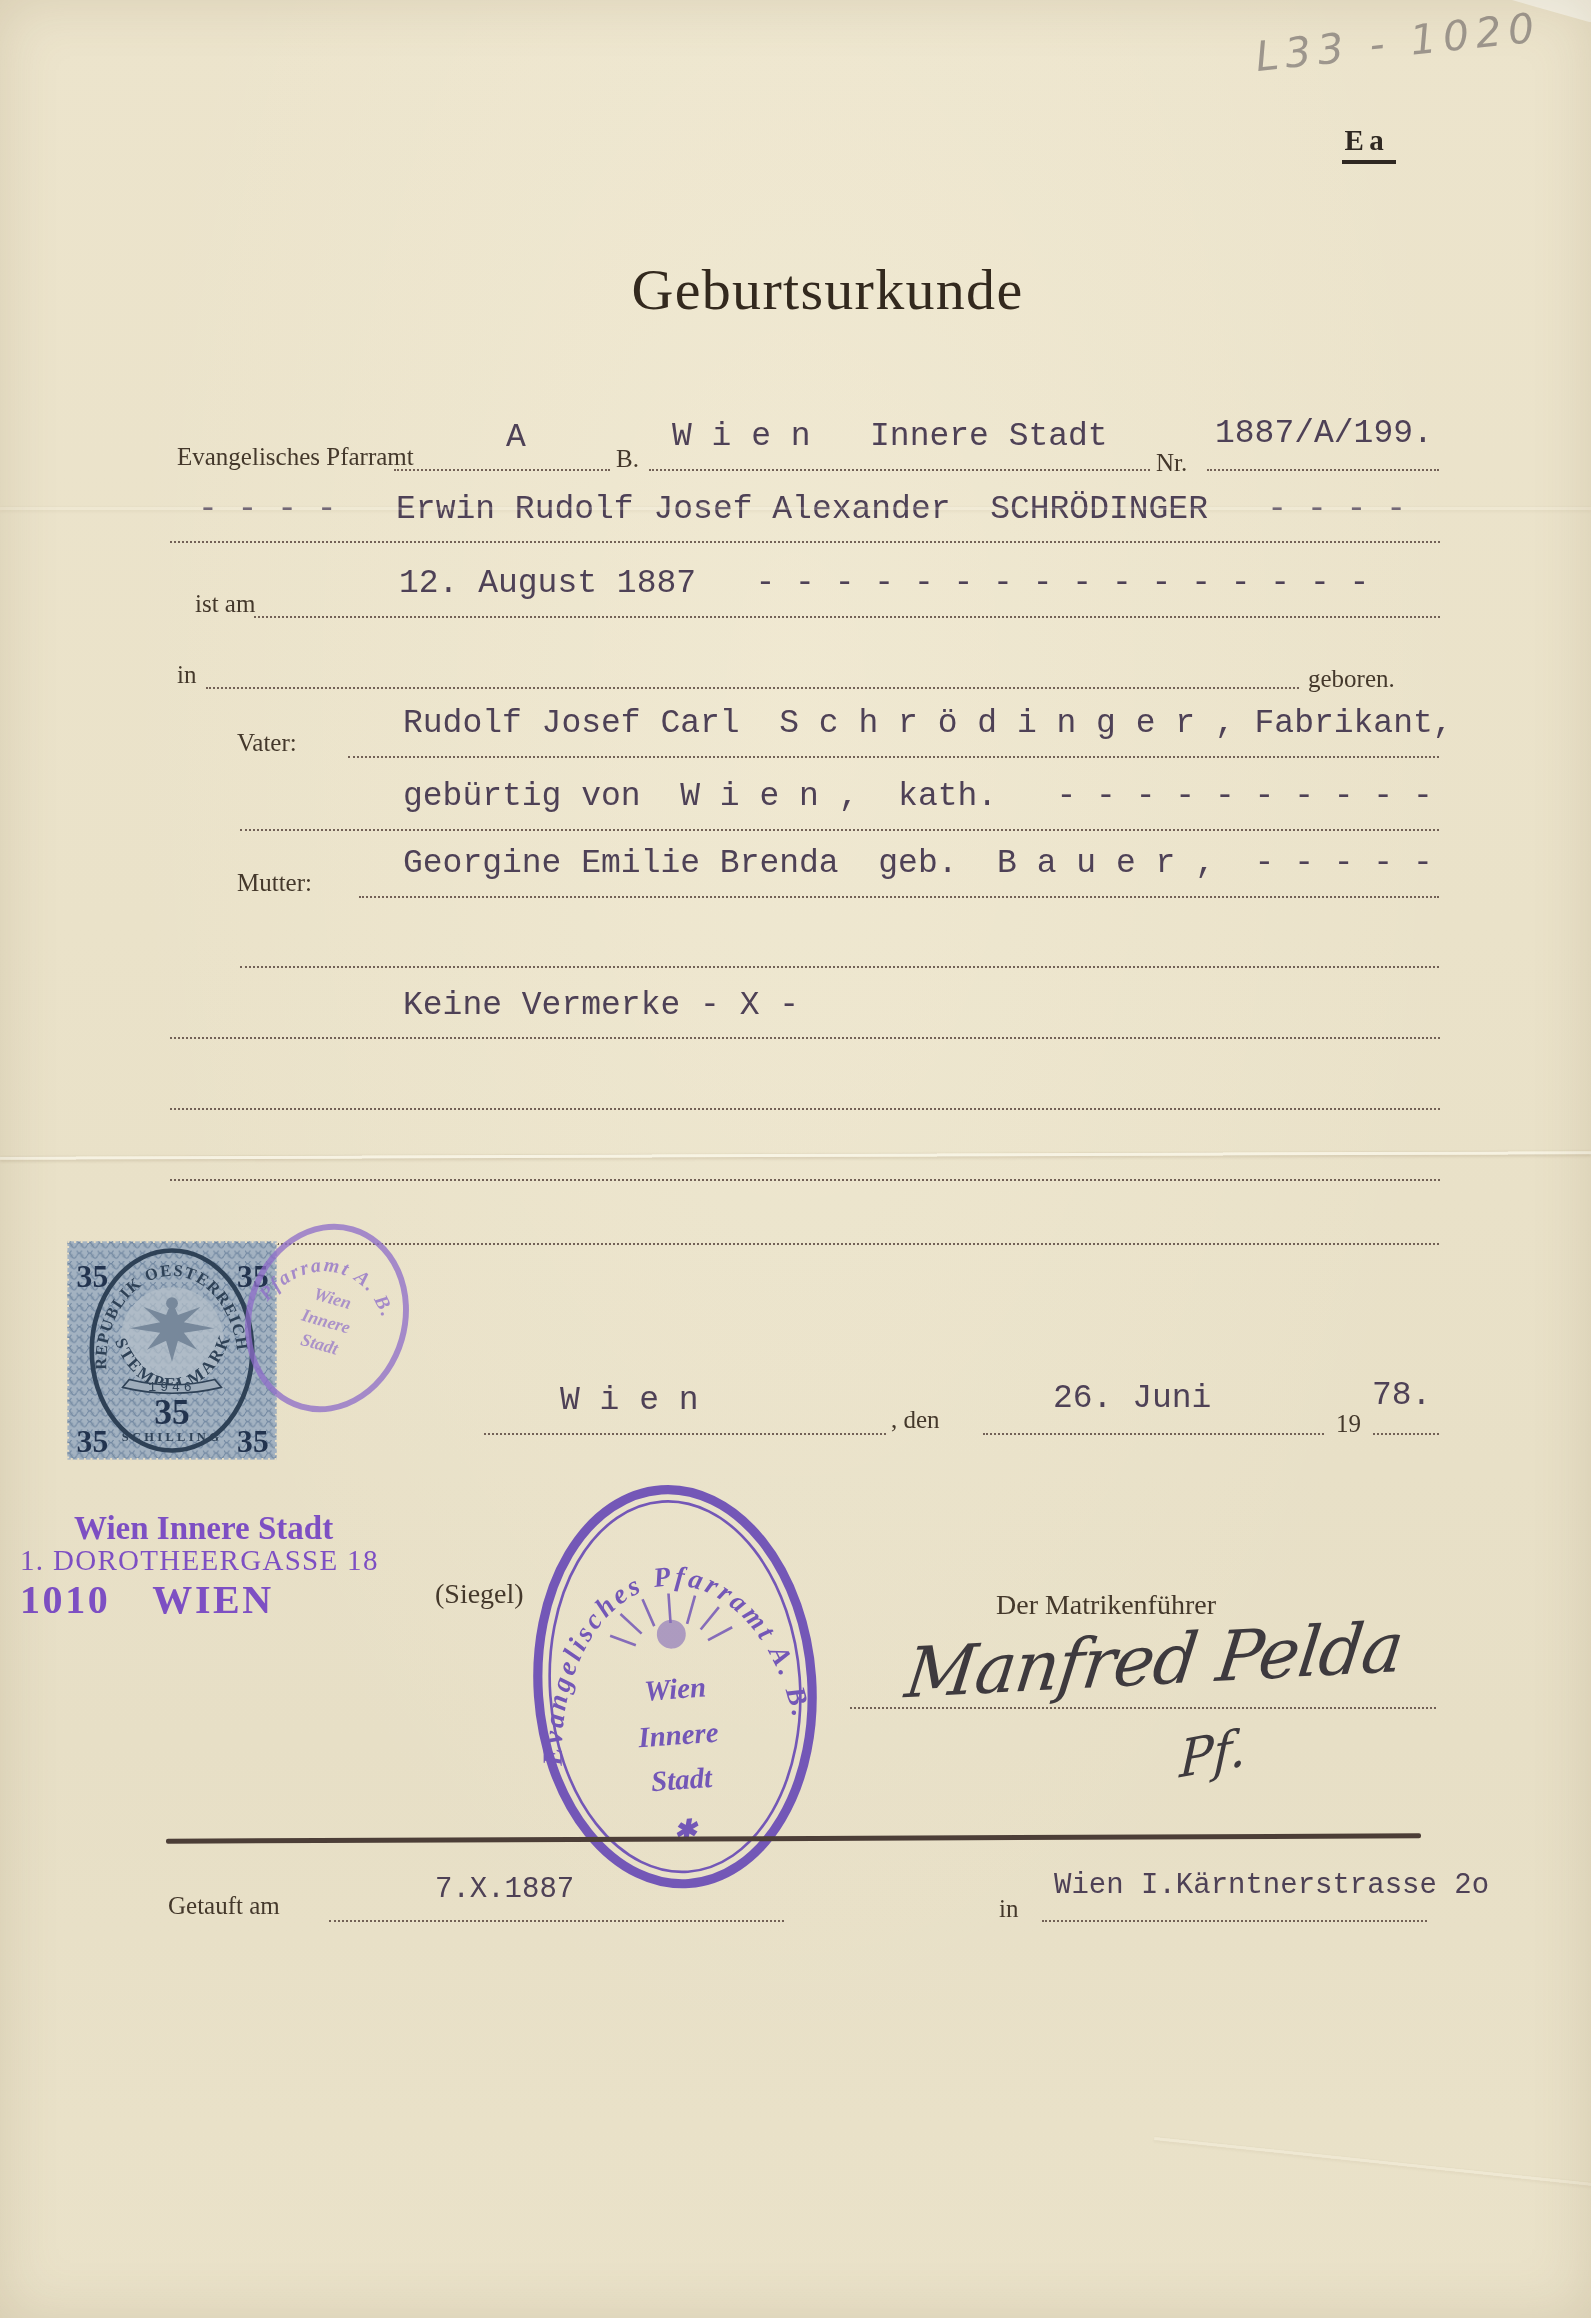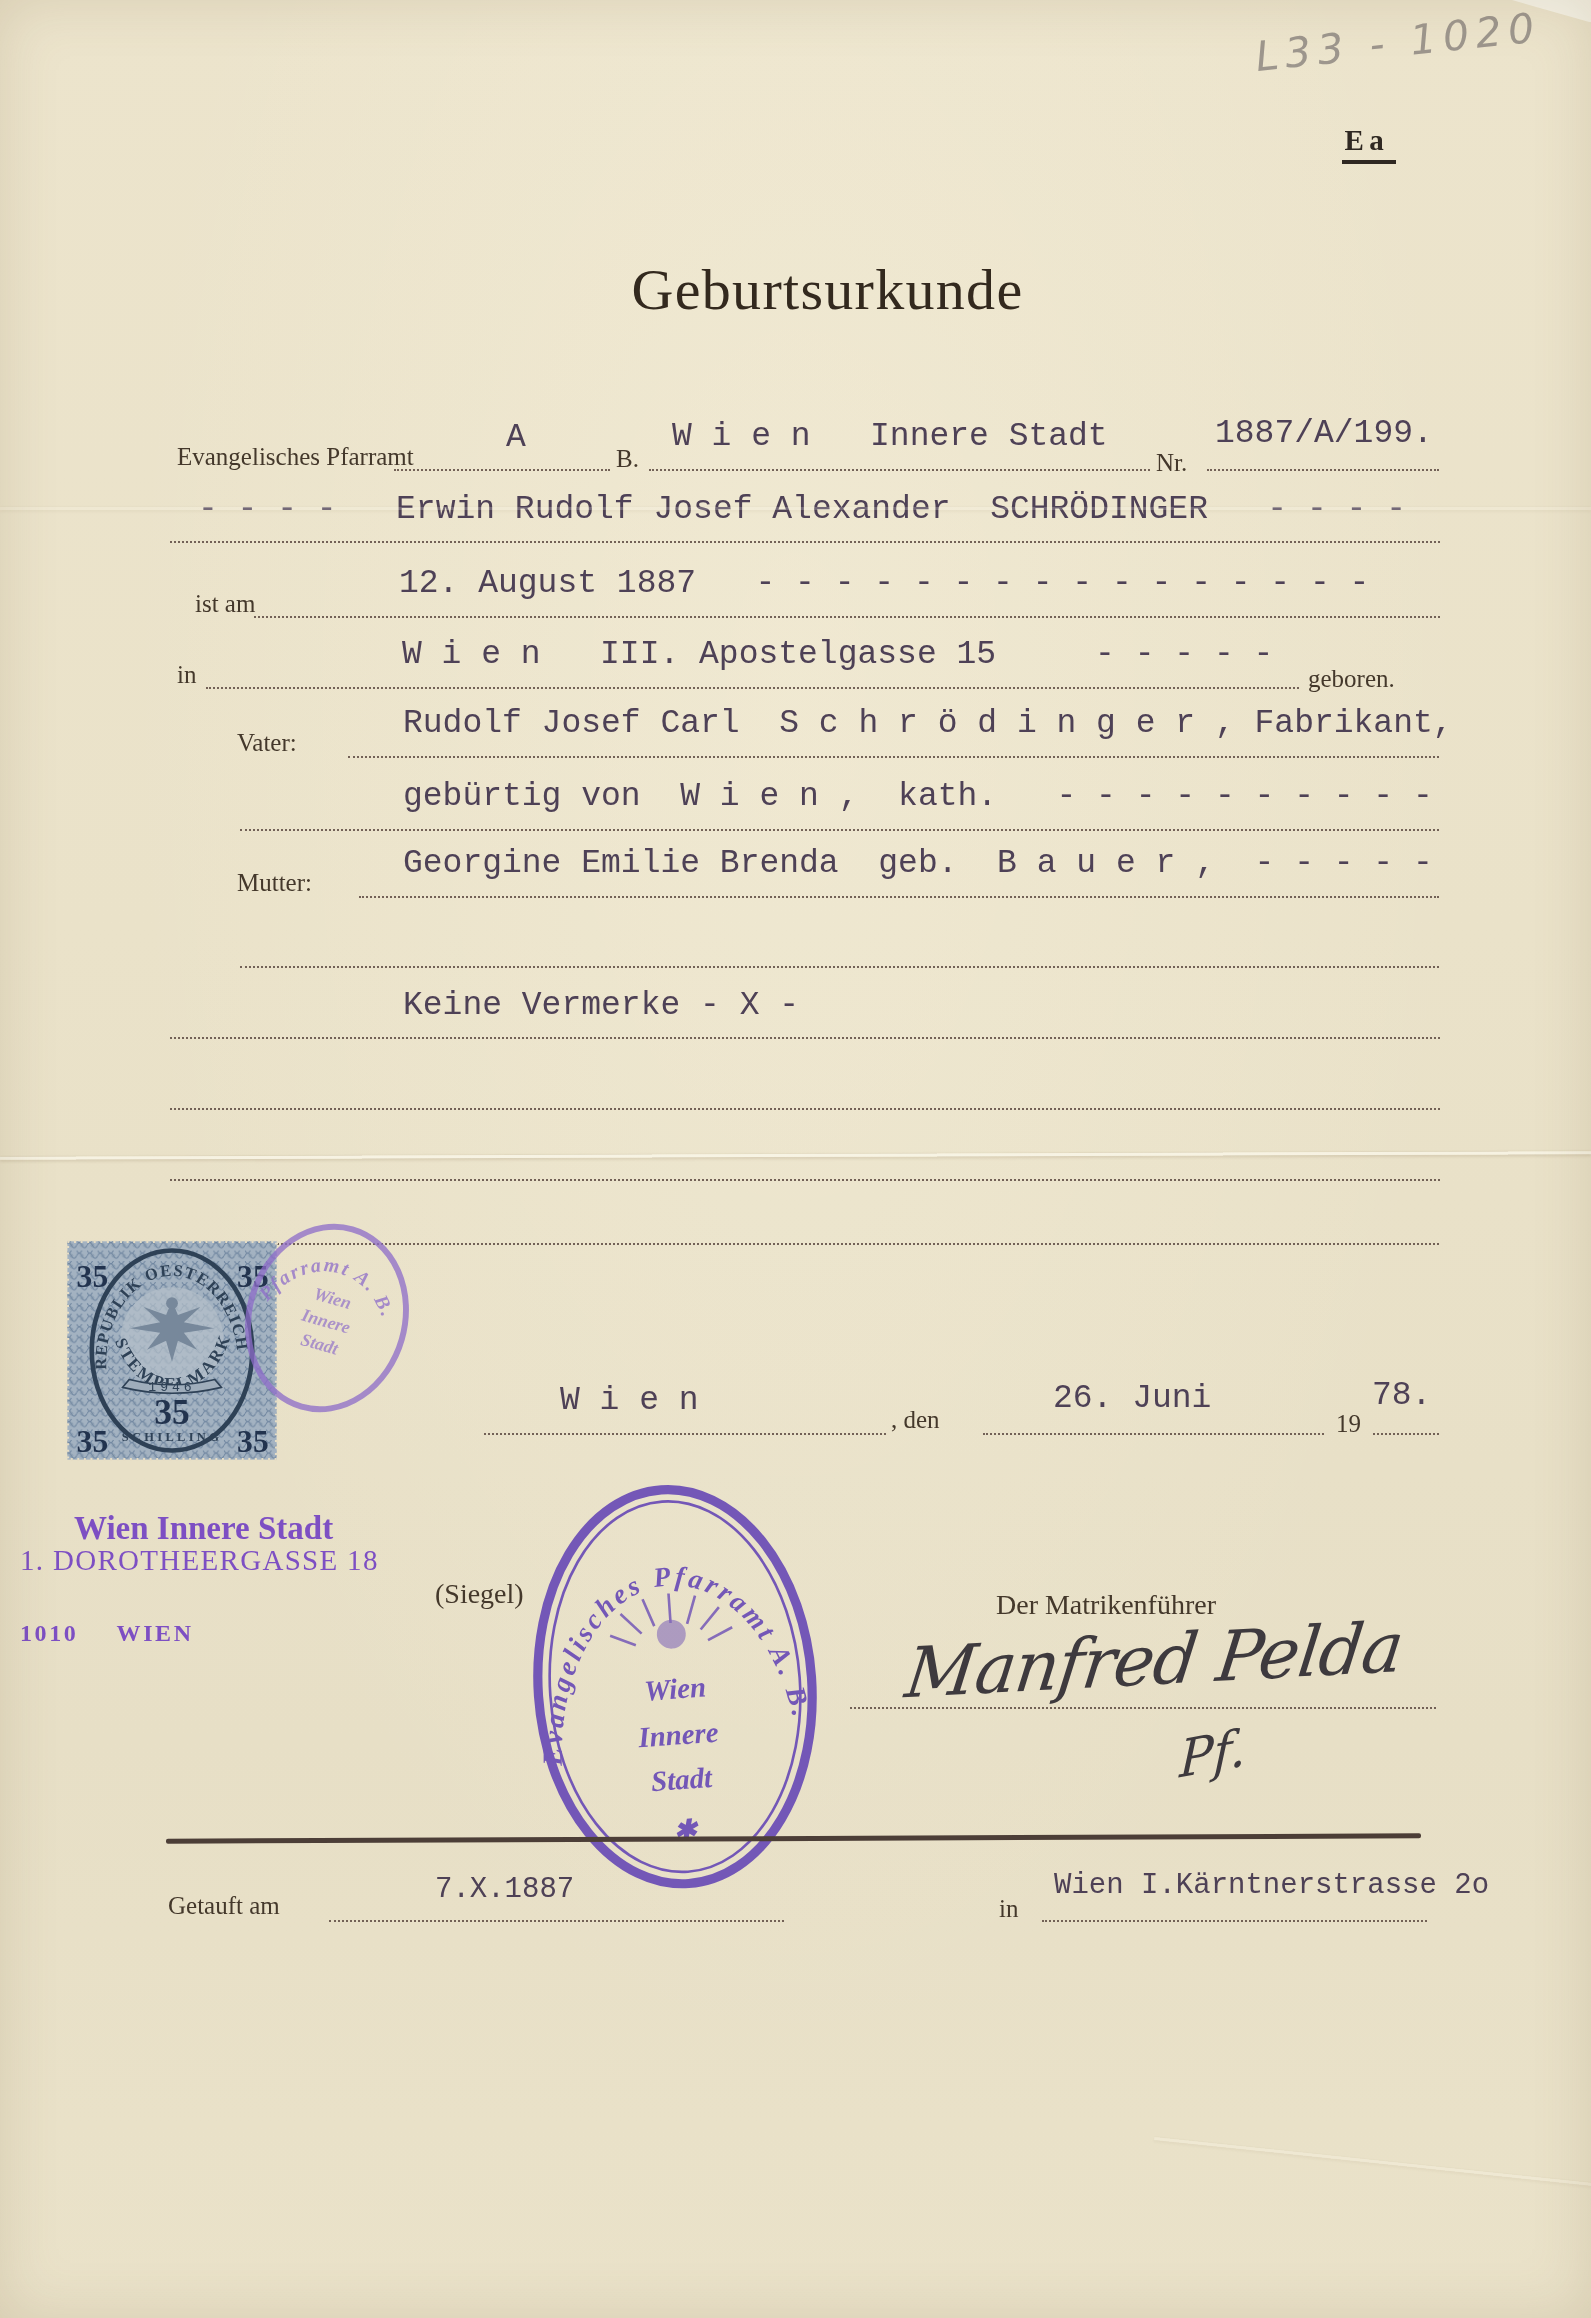--- a/index.html
+++ b/index.html
@@ -44,21 +44,21 @@
     box-shadow:0 2px 2.6px rgba(116,96,62,0.16), 0 -0.7px 1.3px rgba(116,96,62,0.10);
     pointer-events:none;
   }
   .corner-tear{
     position:absolute;top:0;right:0;width:79px;height:22.4px;
     background:#f7f4e8;clip-path:polygon(100% 0,0 0,100% 100%);
   }
   .addr1{font-size:36px;font-weight:bold;color:#8a50c8;letter-spacing:1.3px;}
   .addr2{font-size:33px;font-weight:bold;color:#7d4fc3;}
   .addr3{font-size:29px;color:#7d4fc3;letter-spacing:1.3px;}
-  .addr4{font-size:24px;font-weight:bold;color:#7d4fc3;word-spacing:30px;letter-spacing:2.6px;margin-top:44px;}
+  .addr4{font-size:40px;font-weight:bold;color:#7d4fc3;word-spacing:30px;letter-spacing:2.6px;}
   .sig-name{
     font-family:"DejaVu Serif",serif;font-style:italic;
     font-size:69px;color:#3e3a3e;letter-spacing:-1.3px;
     transform:rotate(-3deg) skewX(-10deg);
   }
   .sig-initials{
     font-family:"DejaVu Serif",serif;font-style:italic;
     font-size:51px;color:#3e3a3e;transform:rotate(-10deg) skewX(-12deg);
   }
   .solid-rule{
@@ -93,21 +93,20 @@
 
   <div class="dotline" style="left:170px;top:541px;width:1270px;"></div>
   <div class="abs typed" style="left:198px;top:491px;">- - - -   Erwin Rudolf Josef Alexander  SCHRÖDINGER   - - - -</div>
 
   <div class="dotline" style="left:254px;top:616px;width:1186px;"></div>
   <div class="abs printed label36" style="left:177px;top:590px;margin-left:18px;">ist am</div>
   <div class="abs typed" style="left:399px;top:565px;">12. August 1887   - - - - - - - - - - - - - - - -</div>
 
   <div class="dotline" style="left:206px;top:687px;width:1093px;"></div>
   <div class="abs printed label36" style="left:177px;top:661px;">in</div>
-  <div class="abs typed" style="left:402px;top:636px;">W i e n   III. Apostelgasse 15     - - - - -</div>
   <div class="abs printed label36" style="left:1308px;top:665px;">geboren.</div>
 
   <div class="dotline" style="left:348px;top:756px;width:1091px;"></div>
   <div class="abs printed label36" style="left:237px;top:729px;">Vater:</div>
   <div class="abs typed" style="left:403px;top:705px;">Rudolf Josef Carl  S c h r ö d i n g e r , Fabrikant,</div>
 
   <div class="dotline" style="left:240px;top:829px;width:1199px;"></div>
   <div class="abs typed" style="left:403px;top:778px;">gebürtig von  W i e n ,  kath.   - - - - - - - - - -</div>
 
   <div class="dotline" style="left:359px;top:896px;width:1080px;"></div>

